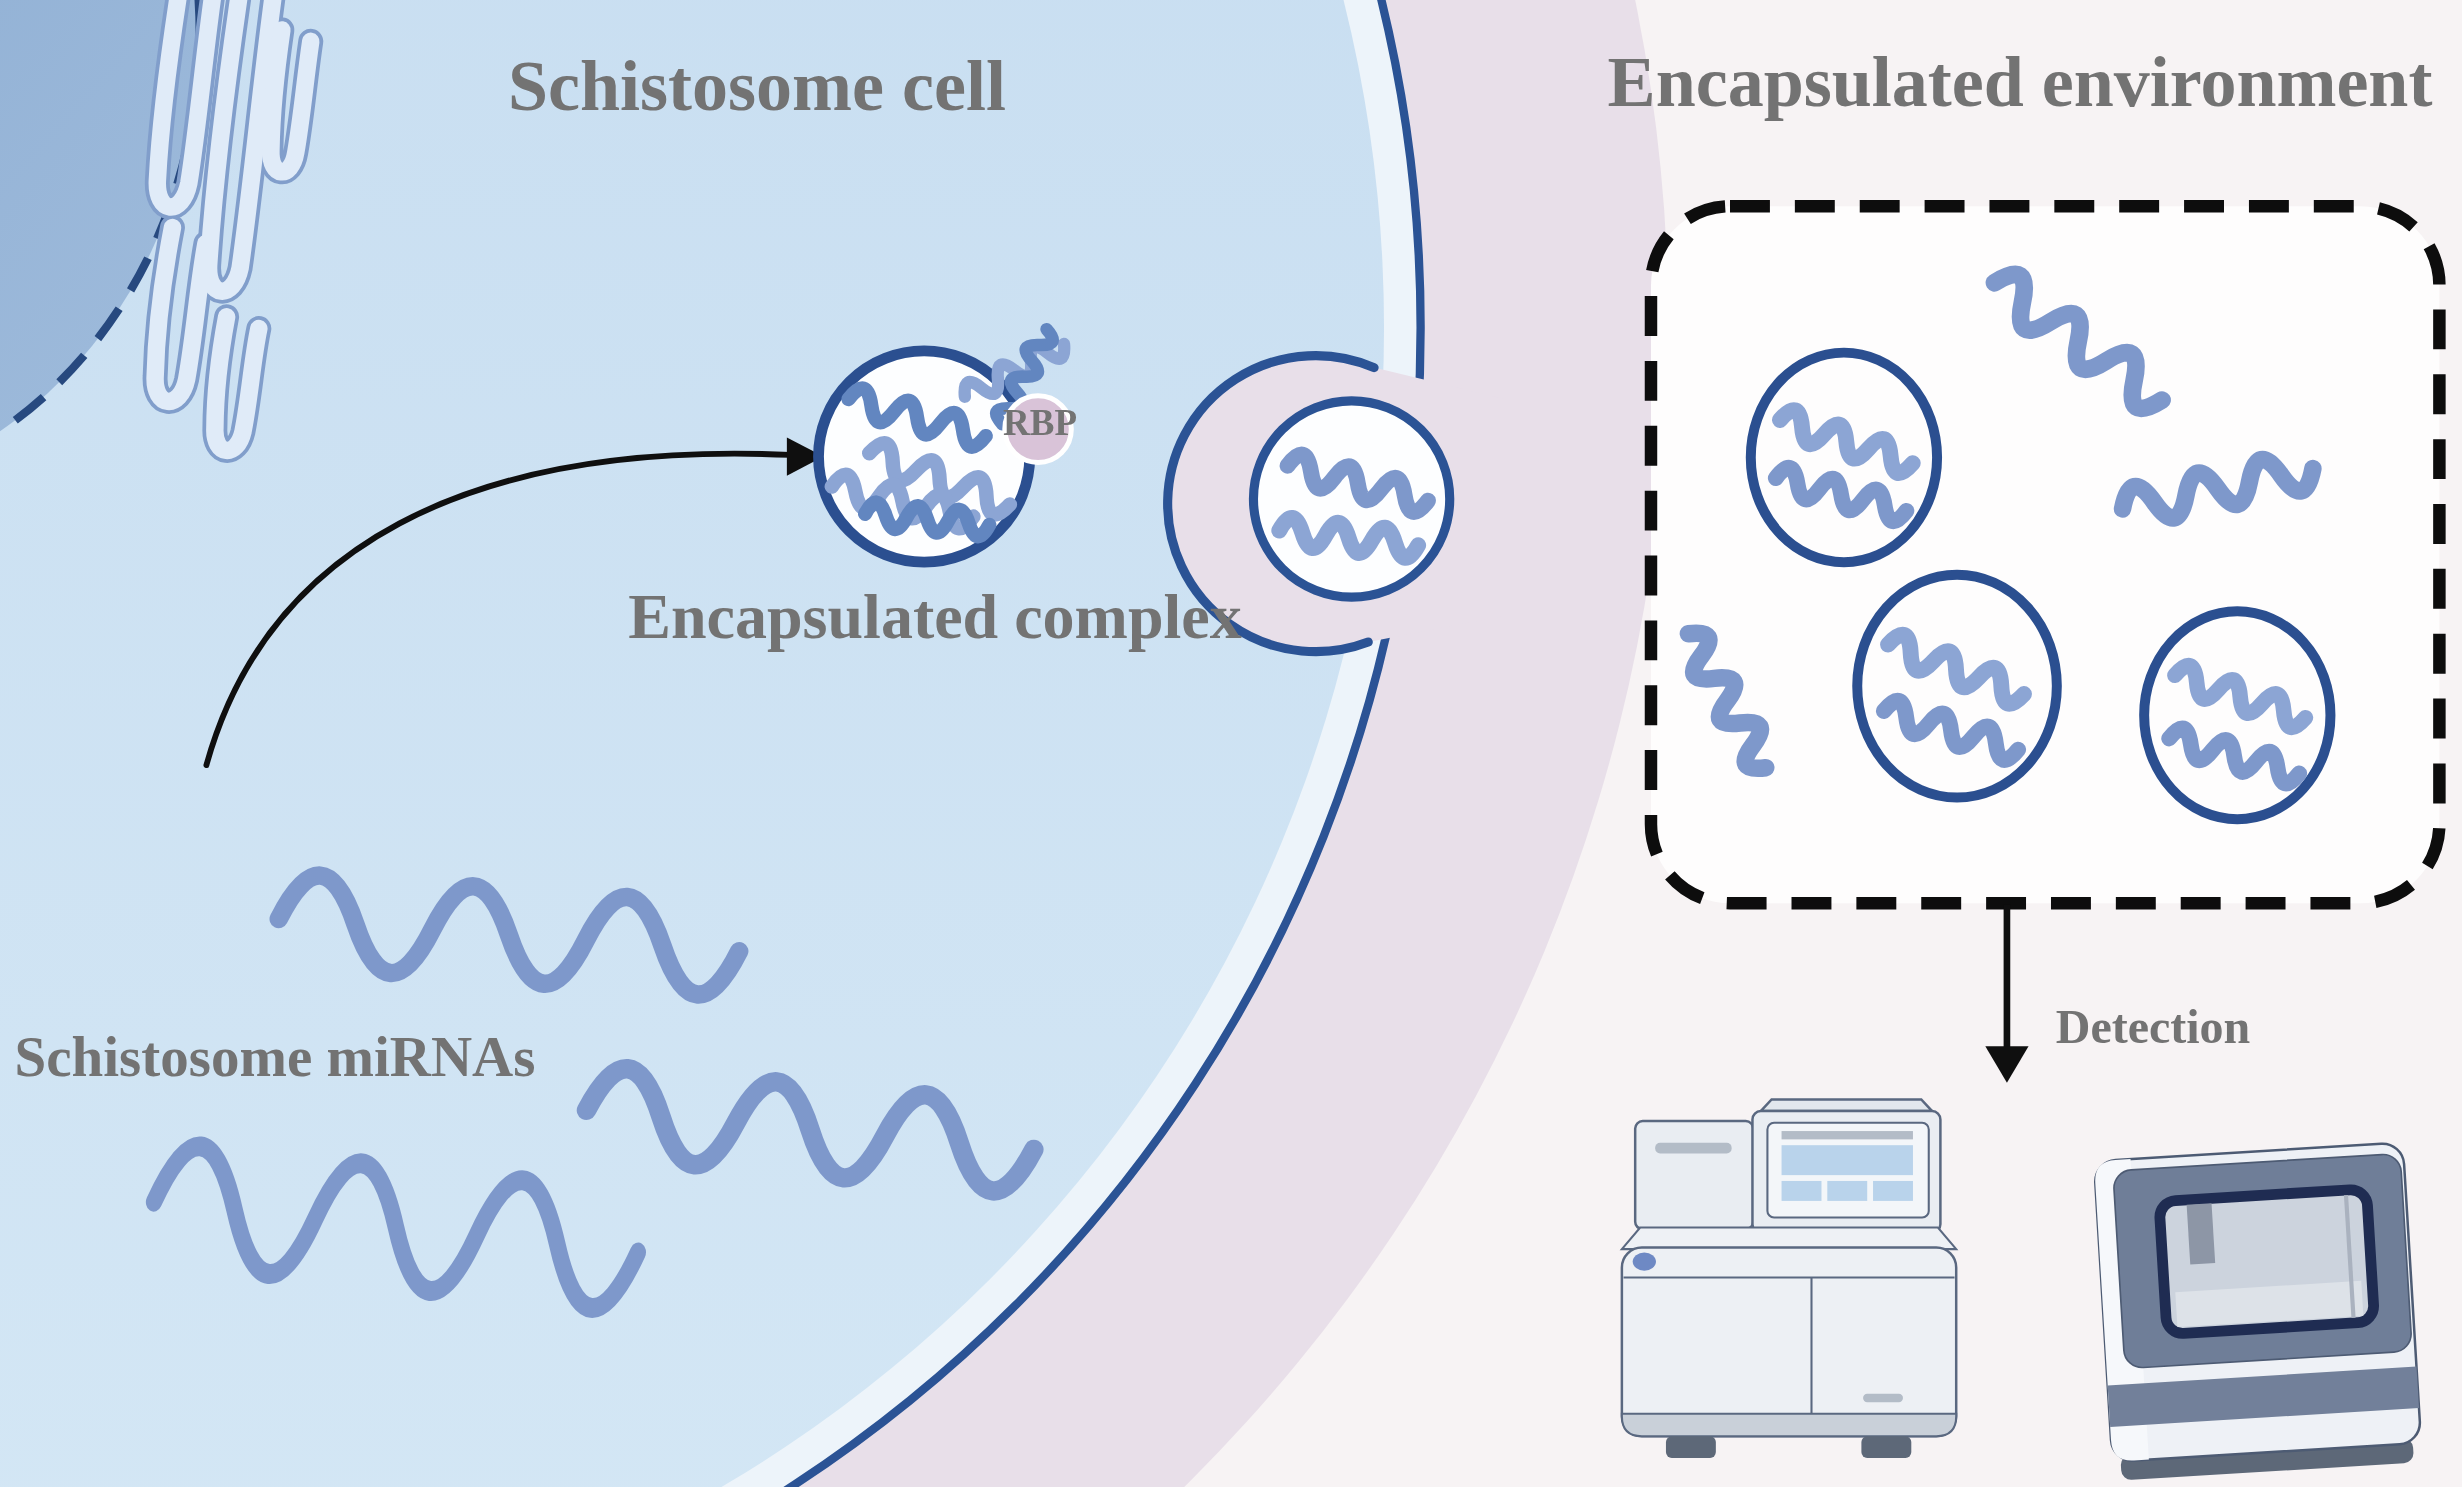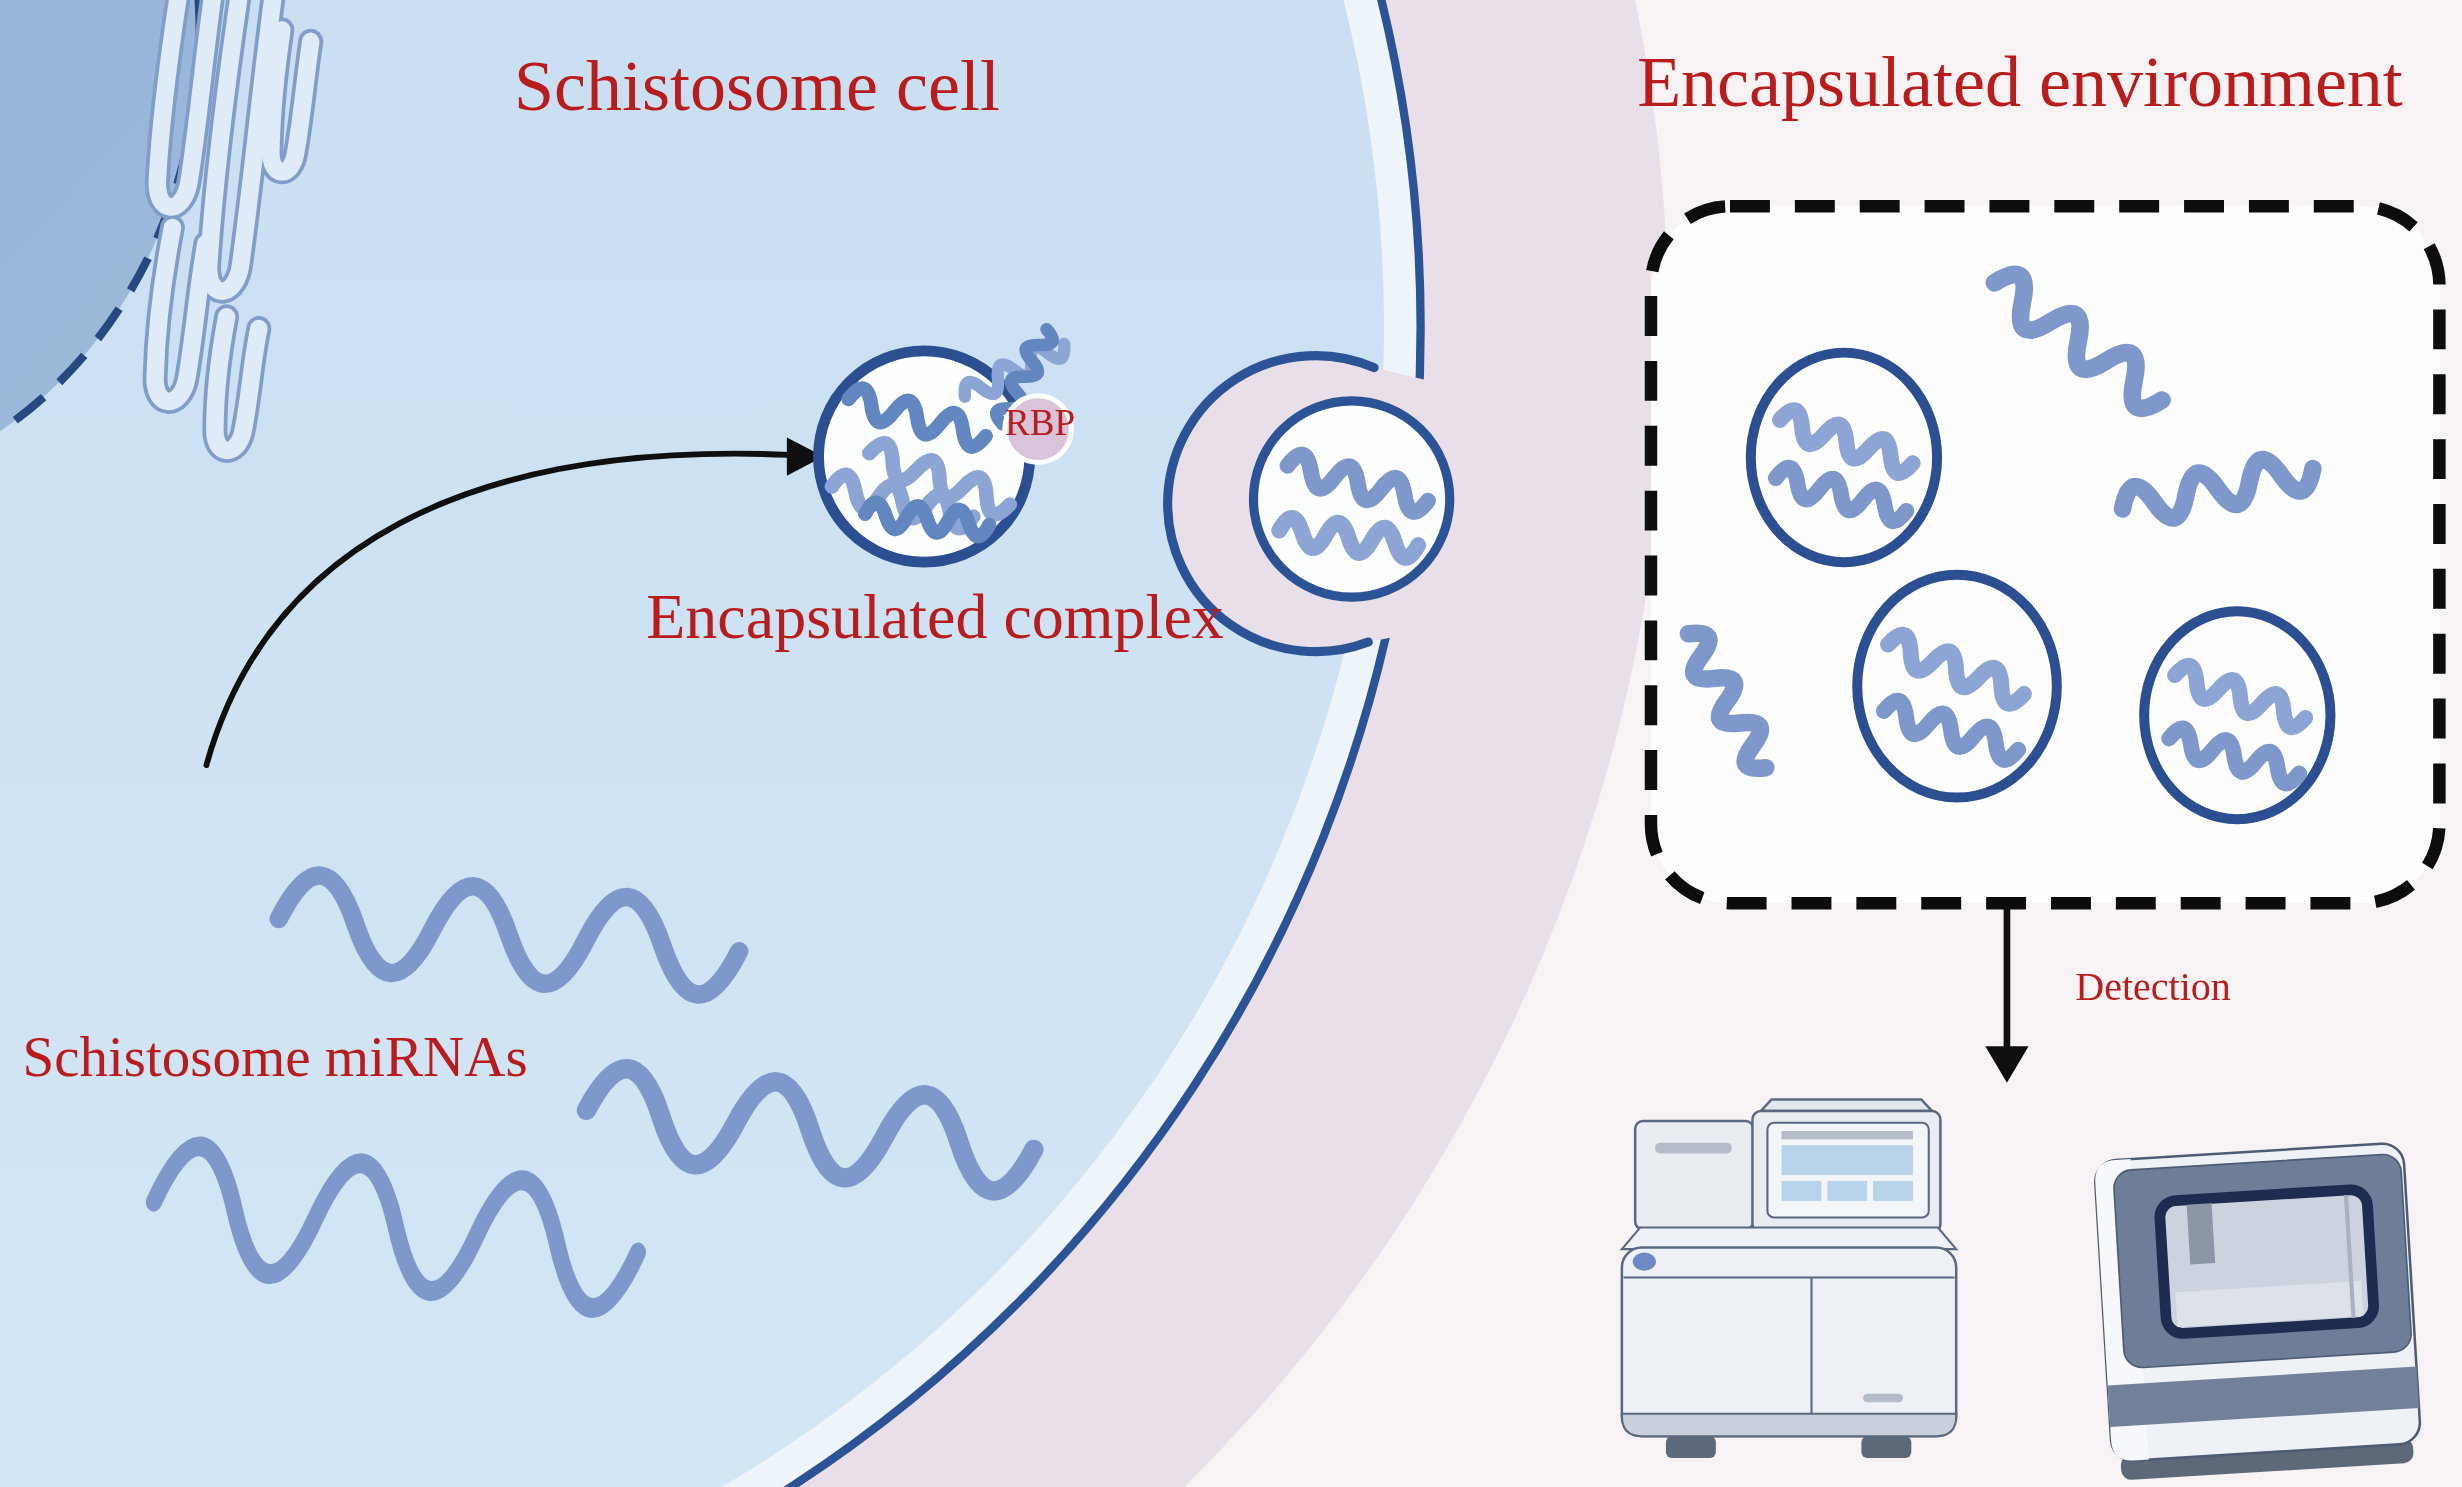--- a/index.html
+++ b/index.html
@@ -1,24 +1,24 @@
 <!DOCTYPE html>
 <html style="font-size:13.3px"><head>
 <meta charset="utf-8">
 <style>
   html,body{margin:0;padding:0;background:#f7f3f4;}
   .canvas{position:relative;width:2462px;height:1487px;overflow:hidden;
           font-family:"Liberation Serif","DejaVu Serif",serif;}
   .canvas svg{position:absolute;left:0;top:0;}
   .lbl{position:absolute;transform:translate(-50%,-50%);white-space:nowrap;
-       font-weight:normal;color:#b91c1c;line-height:1;}
+       font-weight:bold;color:#737373;line-height:1;}
   .title{font-size:72px;letter-spacing:0px;}
   .lbl-encapsulated{font-size:64px;}
   .lbl-mirnas{font-size:57px;}
-  .lbl-detection{font-size:40px;}
+  .lbl-detection{font-size:48px;margin-top:40px;}
   .lbl-rbp{font-size:37px;}
 </style>
 </head>
 <body>
 
 <div class="canvas">
 
 <svg width="2462" height="1487" viewBox="0 0 2960 1788">
   <defs>
     <linearGradient id="cellGrad" x1="0" y1="0" x2="0" y2="1">

